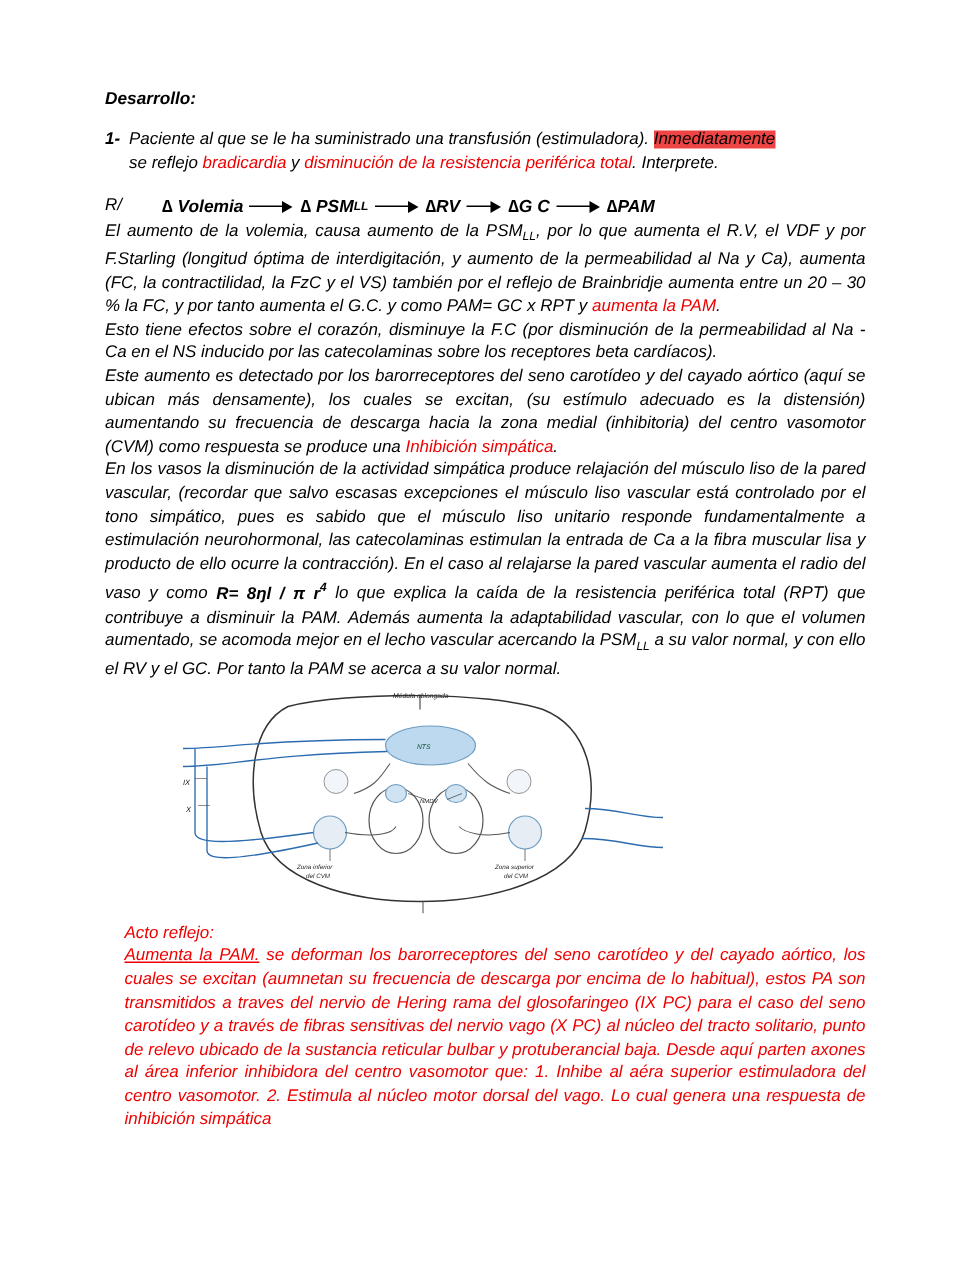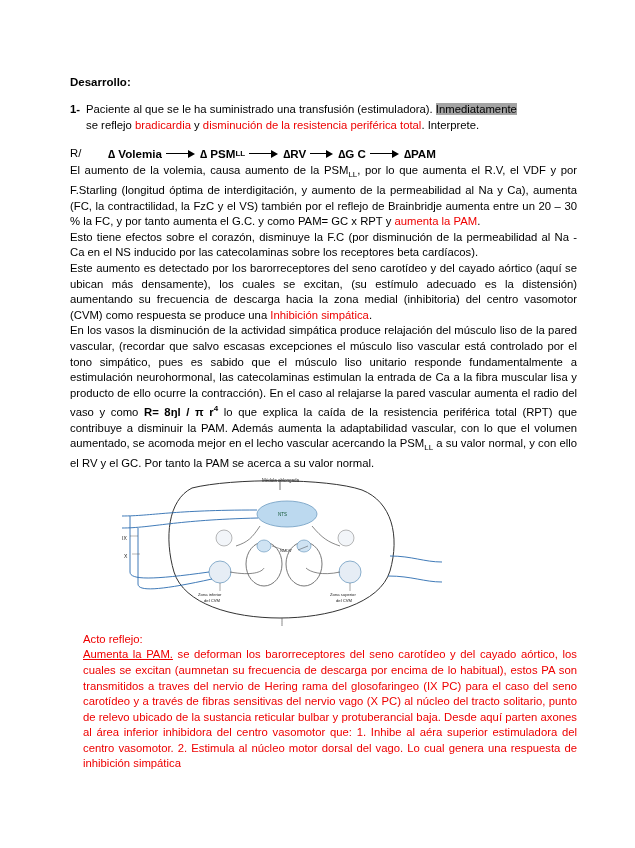--- a/index.html
+++ b/index.html
@@ -12,21 +12,22 @@
     height: 848px;
     font-family: "Liberation Sans", sans-serif;
     color: #000000;
     overflow: hidden;
   }
   .page {
     position: relative;
     width: 635px;
     height: 848px;
     box-sizing: border-box;
-    padding: 76px 58px 0 70px;
+    padding: 60px 58px 0 70px;
+    font-style: italic;
   }
   .heading {
     font-size: 11.5px;
     font-weight: bold;
     margin: 0 0 14px 0;
   }
   .q-row {
     display: flex;
     align-items: flex-start;
     margin-bottom: 2px;
@@ -38,21 +39,21 @@
     margin-right: 6px;
     white-space: nowrap;
   }
   .q-body {
     font-size: 11.3px;
     line-height: 15.6px;
     text-align: justify;
     flex: 1;
   }
   .hl {
-    background: #a3a3a3;
+    background: #ef4444;
   }
   .red {
     color: #ee0000;
   }
   .bold {
     font-weight: bold;
   }
   .rline {
     display: flex;
     align-items: center;

